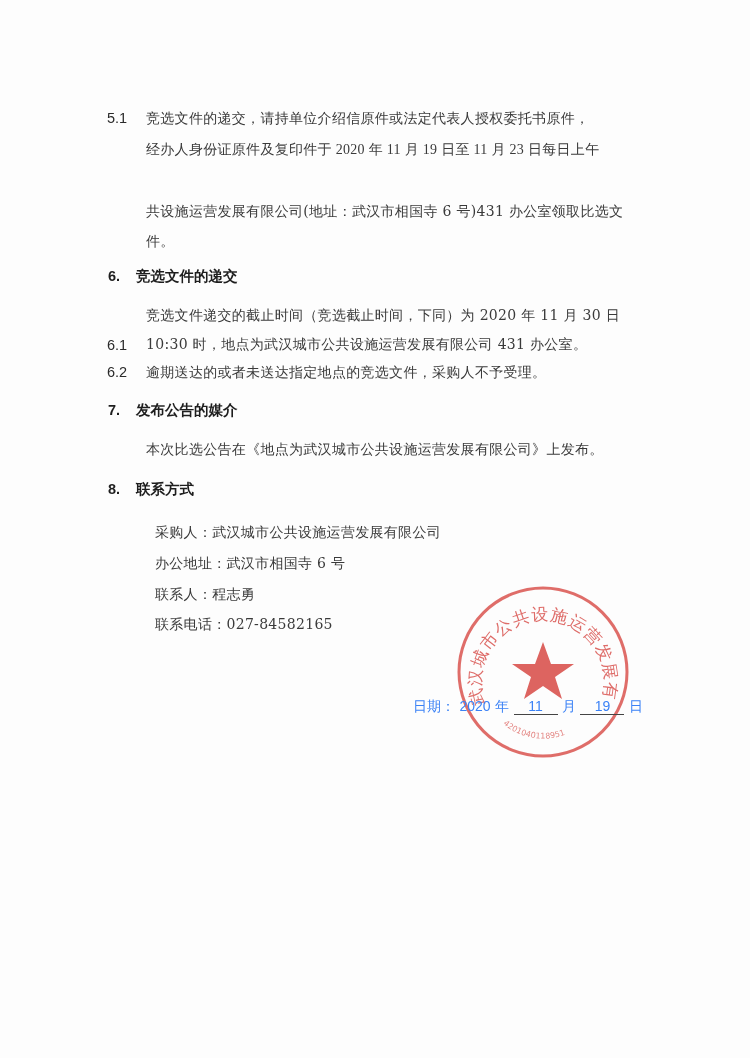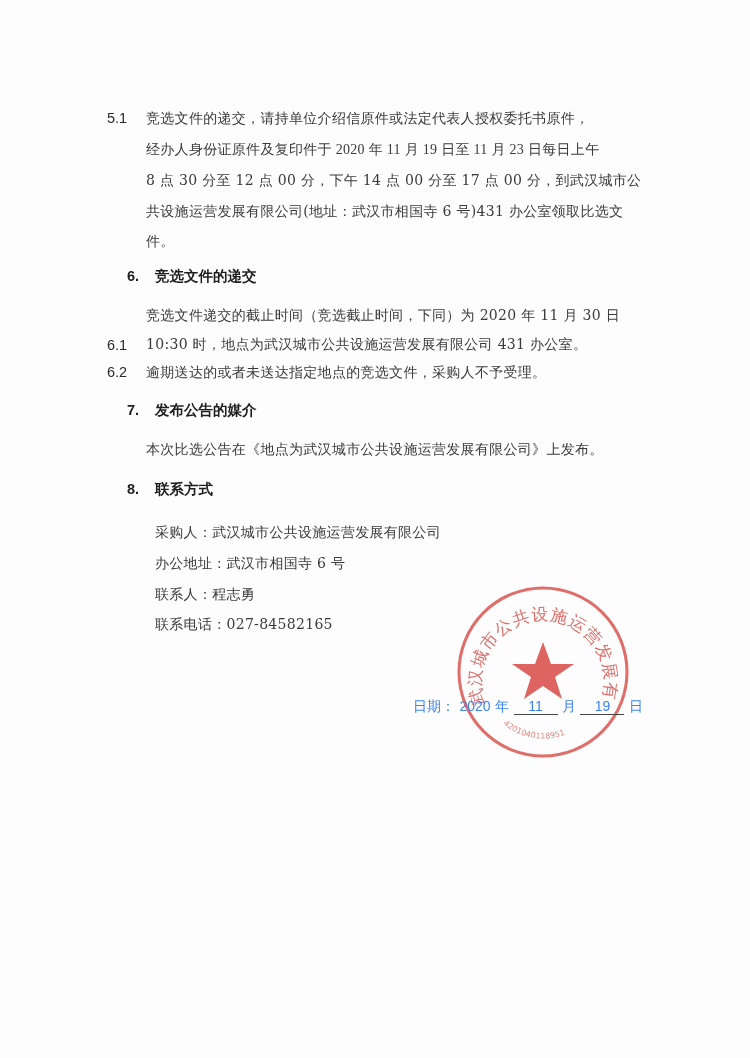--- a/index.html
+++ b/index.html
@@ -3,39 +3,38 @@
 <meta charset="utf-8">
 <style>
   html, body { margin: 0; padding: 0; }
   body {
     width: 750px; height: 1058px; background: #fdfdfd; position: relative; overflow: hidden;
     font-family: "DejaVu Serif", "Liberation Serif", serif; color: #333;
   }
   .page { position: absolute; left: 0; top: 16px; width: 750px; height: 1058px; }
   .line { position: absolute; font-size: 14px; white-space: nowrap; color: #3a3a3a; letter-spacing: 0.3px; }
   .num { position: absolute; font-family: "Liberation Sans", "DejaVu Sans", sans-serif; font-size: 14.5px; color: #2a2a2a; }
-  .heading { position: absolute; font-family: "DejaVu Sans", "Liberation Sans", sans-serif; font-size: 14.5px; color: #1e1e1e; font-weight: bold; white-space: nowrap; margin-left: 19px; }
+  .heading { position: absolute; font-family: "DejaVu Sans", "Liberation Sans", sans-serif; font-size: 14.5px; color: #1e1e1e; font-weight: bold; white-space: nowrap; }
   .heading .hn { display: inline-block; width: 28px; font-family: "Liberation Sans", sans-serif; }
   .seal {
     position: absolute; left: 455px; top: 568px; width: 176px; height: 176px;
   }
   .date-line { position: absolute; left: 413px; top: 682px; font-size: 14px; color: #3b82f6; white-space: nowrap; }
   .date-line .u { display: inline-block; border-bottom: 1px solid #444; text-align: center; font-family: "Liberation Sans", sans-serif; }
   .date-line .y { font-family: "Liberation Sans", sans-serif; }
   .bottom-rule { position: absolute; left: 6px; right: 6px; top: 1050px; height: 1px; background: #e6e6e6; }
 </style>
 </head>
 <body>
 
 <div class="page">
 
   <div class="num" style="left:107px; top:94px;">5.1</div>
   <div class="line" style="left:146px; top:94px;">竞选文件的递交，请持单位介绍信原件或法定代表人授权委托书原件，</div>
   <div class="line" style="left:146px; top:125px;font-family:Liberation Serif, serif;">经办人身份证原件及复印件于 2020 年 11 月 19 日至 11 月 23 日每日上午</div>
-  <div class="line" style="left:146px; top:156px;">8 点 30 分至 12 点 00 分，下午 14 点 00 分至 17 点 00 分，到武汉城市公</div>
   <div class="line" style="left:146px; top:187px;">共设施运营发展有限公司(地址：武汉市相国寺 6 号)431 办公室领取比选文</div>
   <div class="line" style="left:146px; top:217px;">件。</div>
 
   <div class="heading" style="left:108px; top:251px;">
     <span class="hn">6.</span><span>竞选文件的递交</span>
   </div>
 
   <div class="num" style="left:107px; top:291px;margin-top:30px;">6.1</div>
   <div class="line" style="left:146px; top:291px;">竞选文件递交的截止时间（竞选截止时间，下同）为 2020 年 11 月 30 日</div>
   <div class="line" style="left:146px; top:320px;">10:30 时，地点为武汉城市公共设施运营发展有限公司 431 办公室。</div>

